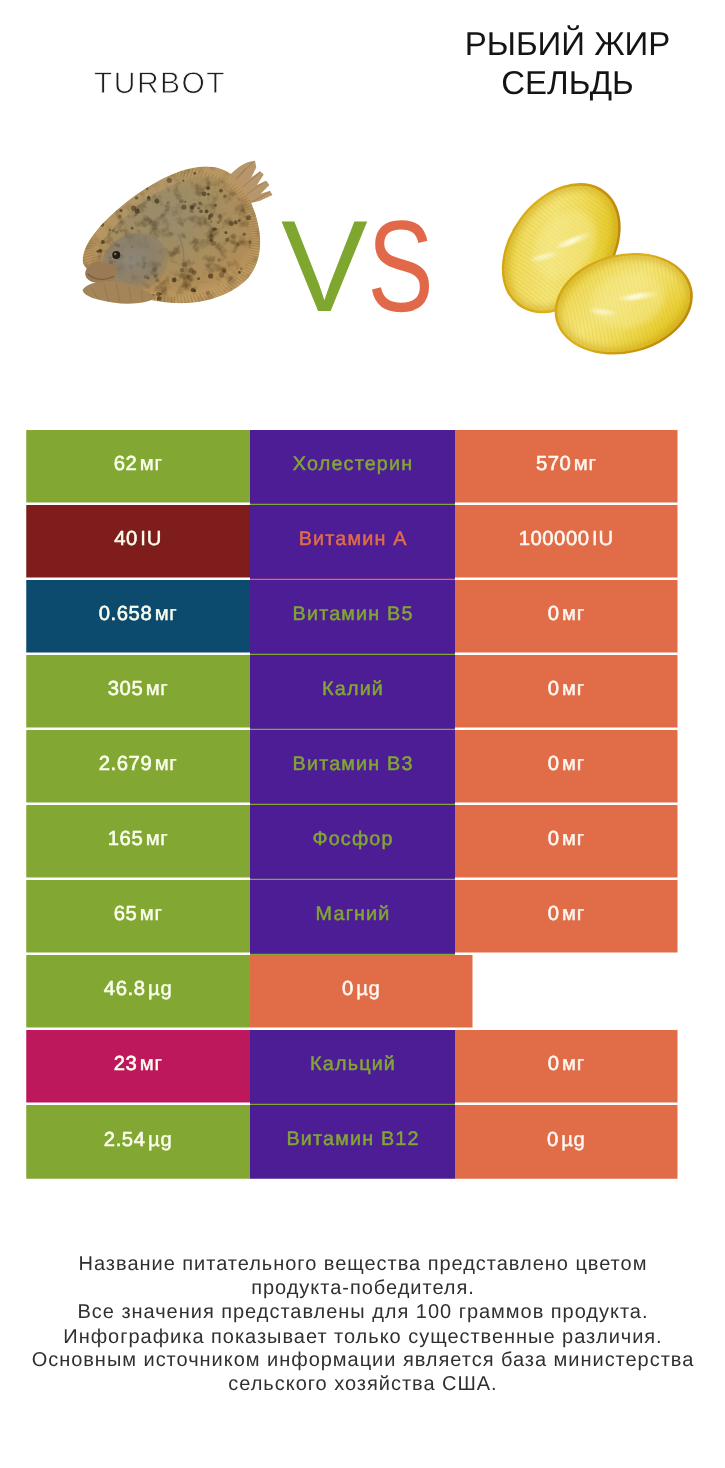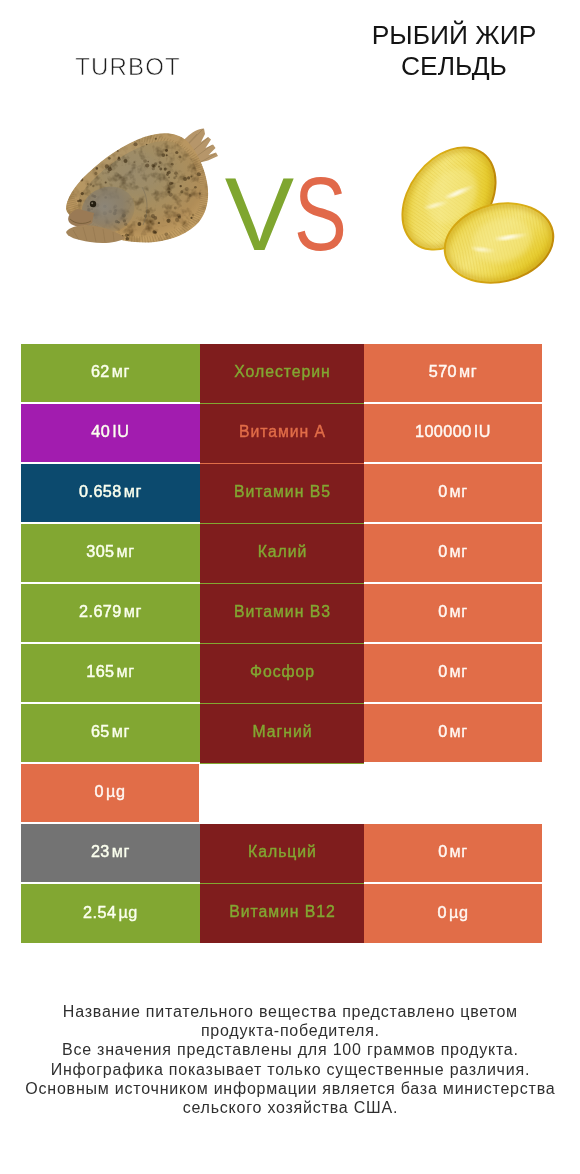--- a/index.html
+++ b/index.html
@@ -25,21 +25,21 @@
 
   
   .table{position:absolute;left:21px;top:344px;width:537px;}
   .row{display:flex;height:60px;}
   .row:last-child{height:59px;}
   .row:last-child .c-left,.row:last-child .c-right{height:59px;}
   .row:last-child .c-mid{height:59px;border-bottom:none !important;}
   .cell{display:flex;align-items:center;justify-content:center;box-sizing:border-box;line-height:1;}
   .cell>span{position:relative;top:-1.4px;}
   .c-left{width:179px;color:#fbffee;height:58px;align-self:flex-start;}
-  .c-mid{width:164px;background:#7f1d1d;height:60px;align-self:flex-start;font-size:15.8px;font-weight:400;letter-spacing:0.95px;text-indent:0.95px;}
+  .c-mid{width:164px;background:#4c1d95;height:60px;align-self:flex-start;font-size:15.8px;font-weight:400;letter-spacing:0.95px;text-indent:0.95px;}
   .c-mid span{-webkit-text-stroke:0.38px;}
   .c-right{width:178px;color:#fff8f3;height:58px;align-self:flex-start;}
   .val{white-space:nowrap;display:inline-block;}
   .val .n{font-size:16.2px;font-weight:400;letter-spacing:0.45px;-webkit-text-stroke:0.48px;}
   .val .u{font-size:16.2px;font-weight:400;margin-left:2.0px;letter-spacing:0.6px;-webkit-text-stroke:0.34px;}
 
   
   .footer{position:absolute;left:0;top:1002.4px;width:580px;text-align:center;
        font-size:16px;letter-spacing:0.78px;line-height:19.05px;color:#2f2f2f;font-weight:400;
        text-indent:0.78px;}
@@ -543,21 +543,21 @@
           <span class="val"><span class="n">62</span><span class="u">мг</span></span>
         </div>
         <div class="cell c-mid" style="color:#82A732;border-bottom:1px solid #82A732">
           <span>Холестерин</span>
         </div>
         <div class="cell c-right" style="background:#E16D48">
           <span class="val"><span class="n">570</span><span class="u">мг</span></span>
         </div>
       </div>
       <div class="row">
-        <div class="cell c-left" style="background:#a21caf">
+        <div class="cell c-left" style="background:#7f1d1d">
           <span class="val"><span class="n">40</span><span class="u">IU</span></span>
         </div>
         <div class="cell c-mid" style="color:#E16D48;border-bottom:1px solid #E16D48">
           <span>Витамин A</span>
         </div>
         <div class="cell c-right" style="background:#E16D48">
           <span class="val"><span class="n">100000</span><span class="u">IU</span></span>
         </div>
       </div>
       <div class="row">
@@ -609,26 +609,29 @@
           <span class="val"><span class="n">65</span><span class="u">мг</span></span>
         </div>
         <div class="cell c-mid" style="color:#82A732;border-bottom:1px solid #82A732">
           <span>Магний</span>
         </div>
         <div class="cell c-right" style="background:#E16D48">
           <span class="val"><span class="n">0</span><span class="u">мг</span></span>
         </div>
       </div>
       <div class="row">
+        <div class="cell c-left" style="background:#82A732">
+          <span class="val"><span class="n">46.8</span><span class="u">µg</span></span>
+        </div>
         <div class="cell c-right" style="background:#E16D48">
           <span class="val"><span class="n">0</span><span class="u">µg</span></span>
         </div>
       </div>
       <div class="row">
-        <div class="cell c-left" style="background:#737373">
+        <div class="cell c-left" style="background:#be185d">
           <span class="val"><span class="n">23</span><span class="u">мг</span></span>
         </div>
         <div class="cell c-mid" style="color:#82A732;border-bottom:1px solid #82A732">
           <span>Кальций</span>
         </div>
         <div class="cell c-right" style="background:#E16D48">
           <span class="val"><span class="n">0</span><span class="u">мг</span></span>
         </div>
       </div>
       <div class="row">

